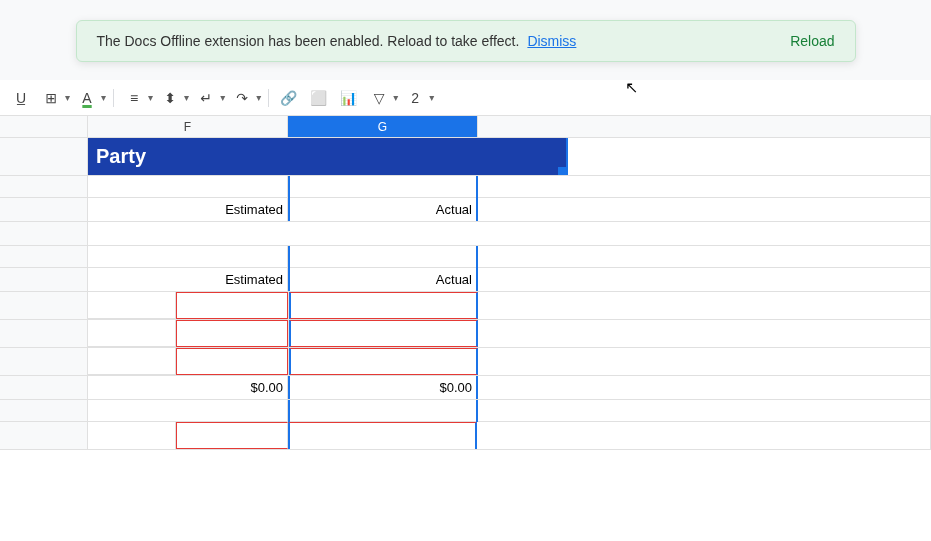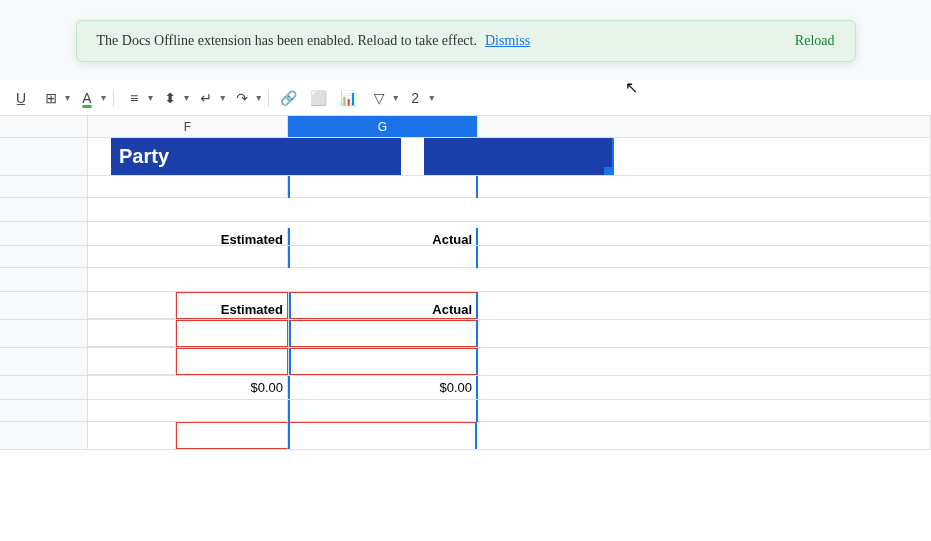--- a/index.html
+++ b/index.html
@@ -23,21 +23,20 @@
       border-radius: 6px;
       padding: 12px 20px;
       display: flex;
       align-items: center;
       gap: 8px;
       z-index: 100;
       white-space: nowrap;
       box-shadow: 0 2px 8px rgba(0,0,0,0.1);
       width: 780px;
       justify-content: space-between;
-      font-family: Liberation Serif, serif;
     }
     .notification-text {
       font-size: 14px;
       color: #333;
     }
     .notification-link {
       color: #1a73e8;
       text-decoration: underline;
       cursor: pointer;
       font-size: 14px;
@@ -159,26 +158,25 @@
       align-items: center;
       padding: 2px 4px;
       font-size: 13px;
       color: #000;
       min-height: 22px;
     }
     .cell.col-f { width: 200px; min-width: 200px; }
     .cell.col-g { width: 190px; min-width: 190px; }
     .cell.col-rest { flex: 1; }
     .cell.right-align { justify-content: flex-end; }
-    .cell.bold { font-weight: bold; margin-top: 30px; }
+    .cell.bold { font-weight: normal; }
 
     
     .party-row {
       height: 38px;
-      gap: 23px;
     }
     .party-cell {
       background: #1a3faa;
       color: #fff;
       font-size: 20px;
       font-weight: bold;
       padding: 4px 8px;
       display: flex;
       align-items: center;
     }

